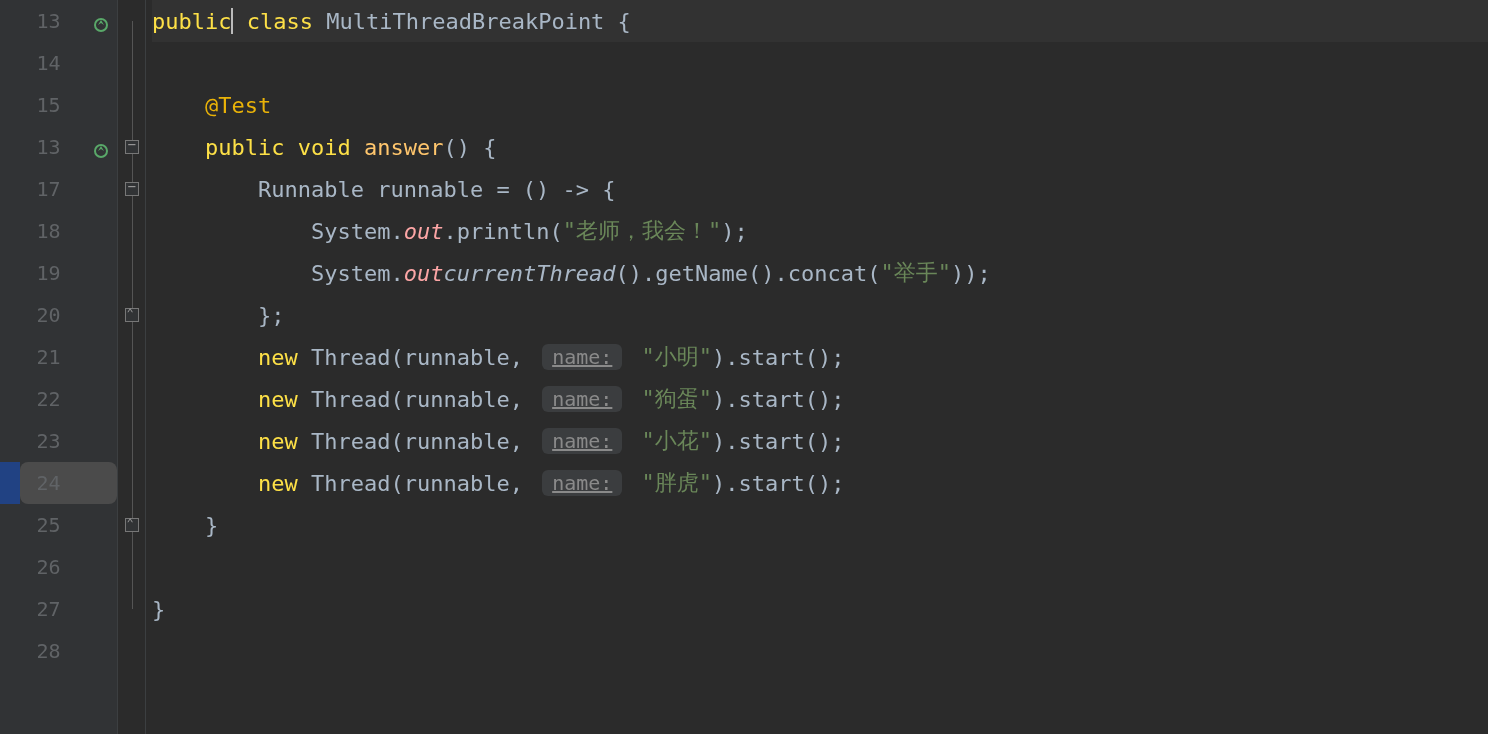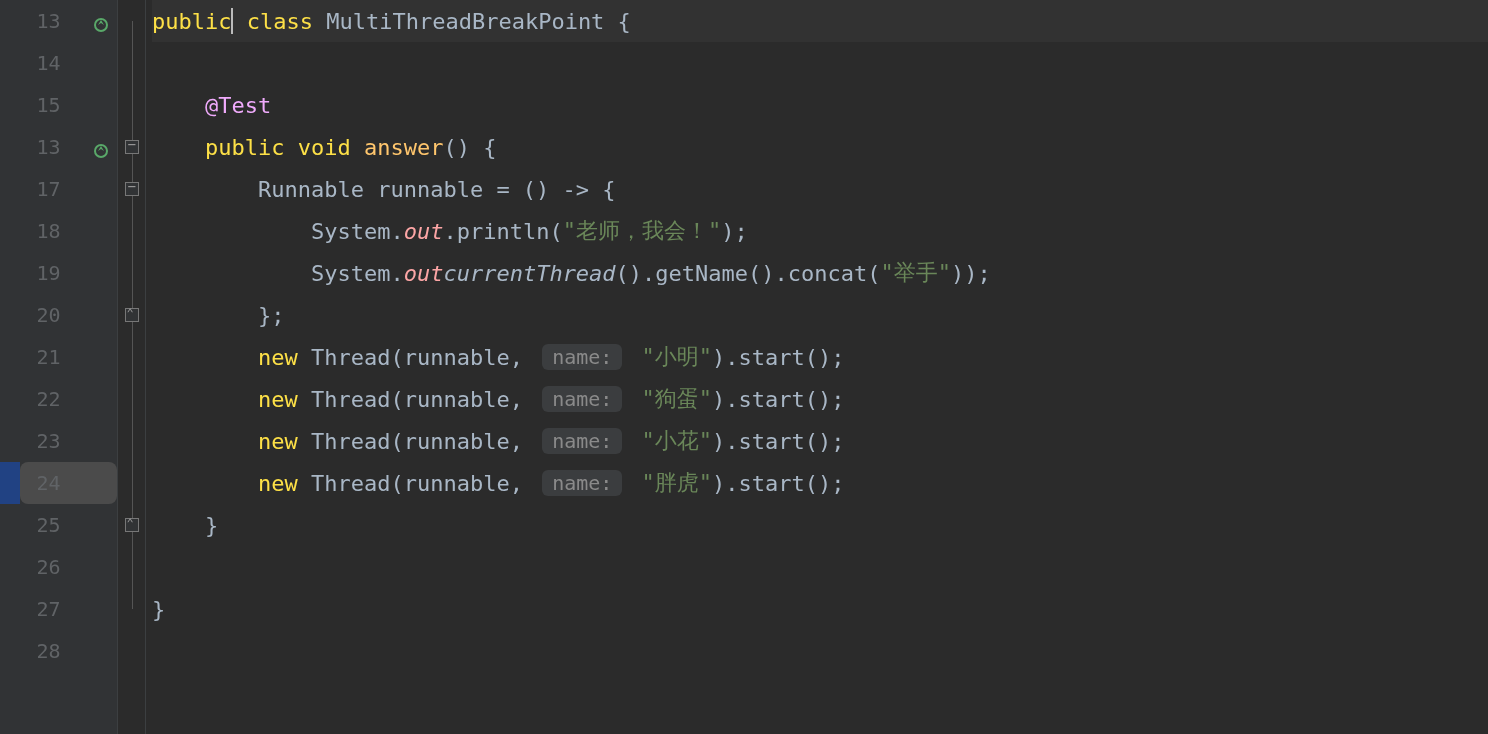--- a/index.html
+++ b/index.html
@@ -111,31 +111,32 @@
     display: inline-block;
     width: 2px; height: 26px;
     background: #bbbbbb;
     vertical-align: middle;
   }
   .k-orange { color: #fde047; }
   .k-yellow { color: #ffc66d; }
   .k-green  { color: #6a8759; }
   .k-purple { color: #fca5a5; font-style: italic; }
   .k-italic { font-style: italic; }
-  .k-olive  { color: #f0abfc; }
+  .k-olive  { color: #eab308; }
   .k-plain  { color: #a9b7c6; }
   .hint {
     display: inline-flex;
     align-items: center;
     background: #3b3d3f;
     color: #8a8a8a;
     border-radius: 6px;
     padding: 1px 10px;
     margin: 0 6px 0 6px;
     font-size: 20px;
+    text-decoration: underline;
   }
 </style>
 </head>
 <body>
 
 <div class="editor">
 
   <div class="left-strip">
     <div class="left-strip-hl" style="top:462px"></div>
   </div>

